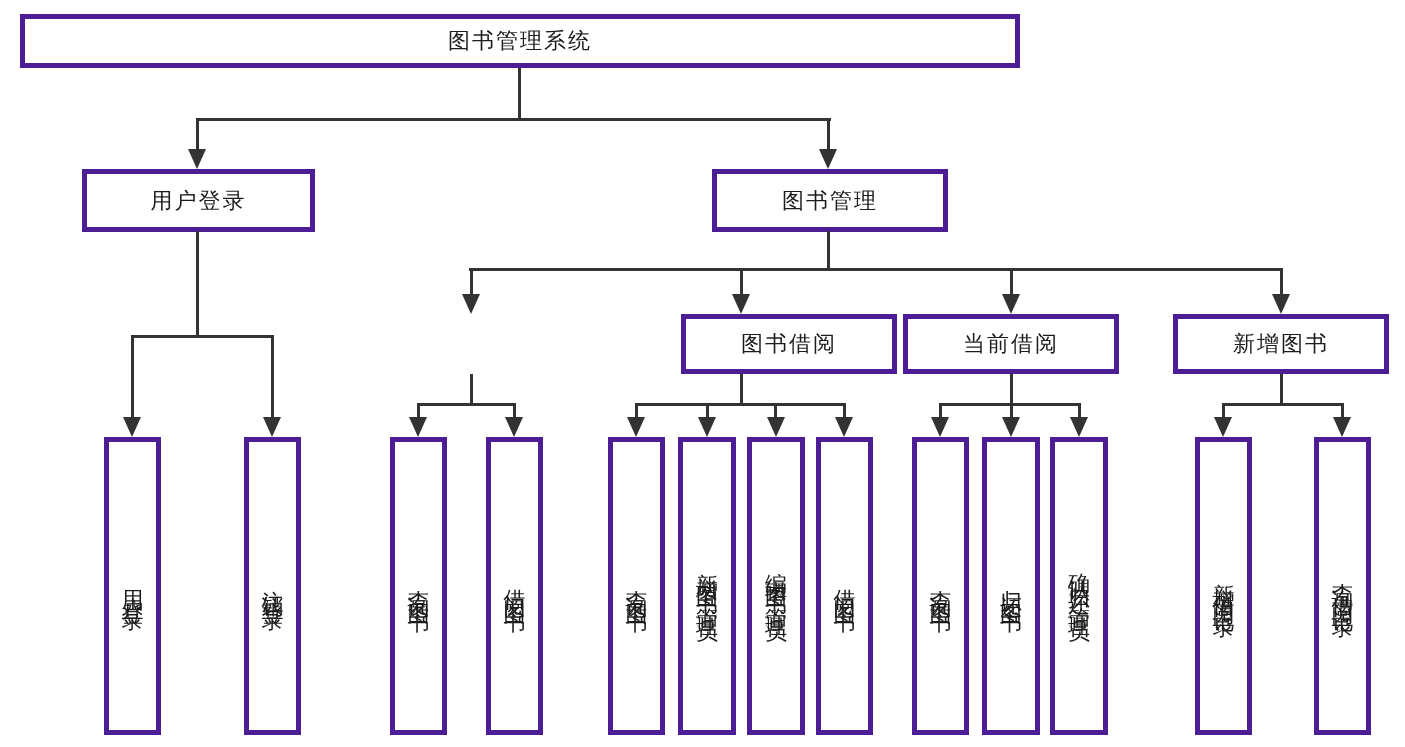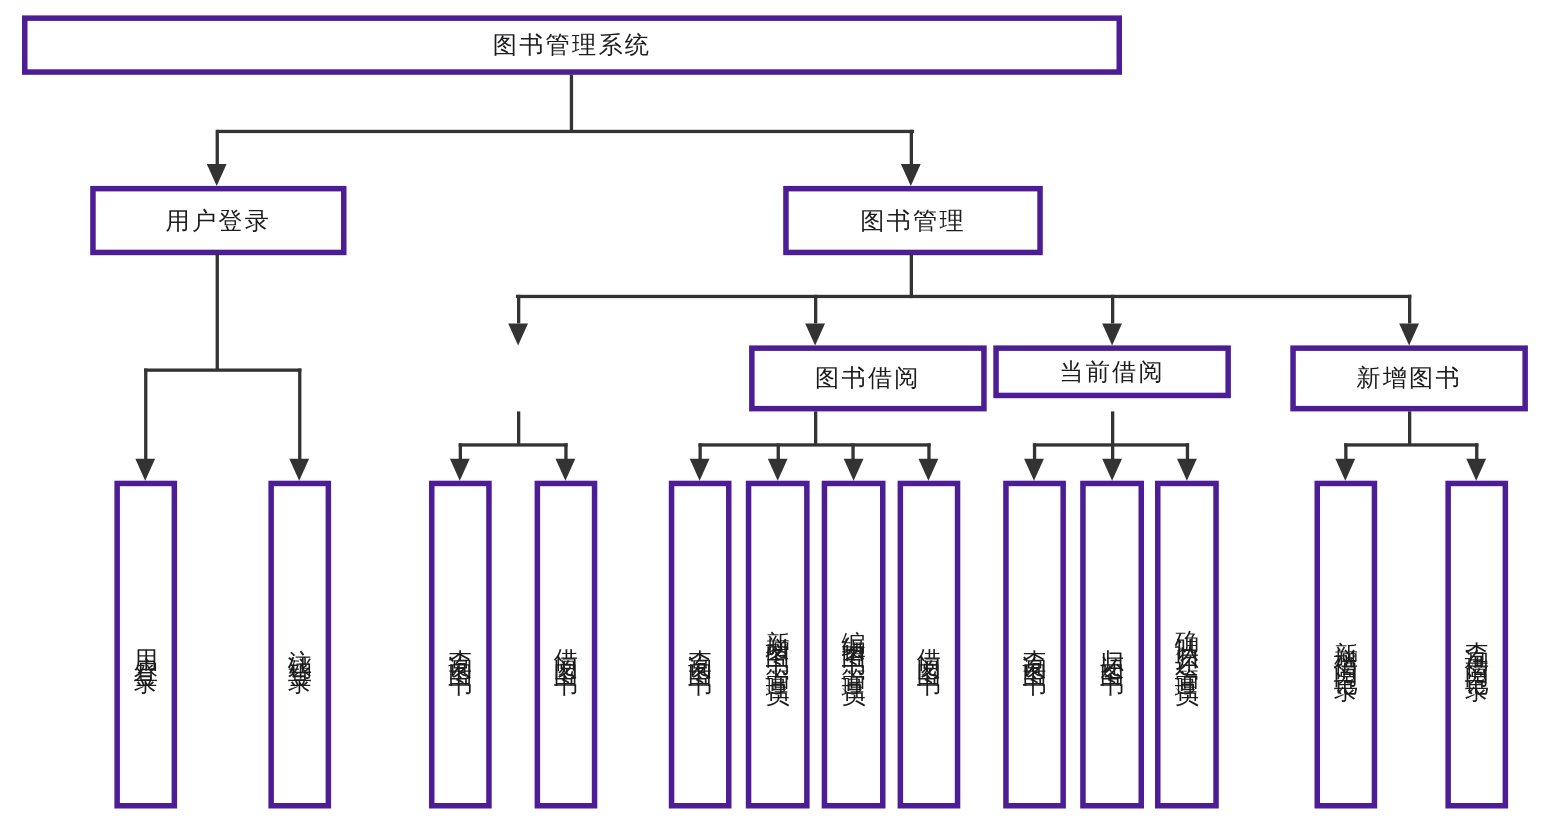--- a/index.html
+++ b/index.html
@@ -58,21 +58,21 @@
   <div class="box hlabel" style="left:82px;top:169px;width:233px;height:63px;">
     <span>用户登录</span>
   </div>
   <div class="box hlabel" style="left:712px;top:169px;width:236px;height:63px;">
     <span>图书管理</span>
   </div>
 
   <div class="box hlabel" style="left:633px;top:314px;width:216px;height:60px;margin-left:48px;">
     <span>图书借阅</span>
   </div>
-  <div class="box hlabel" style="left:903px;top:314px;width:216px;height:48px;">
+  <div class="box hlabel" style="left:903px;top:314px;width:216px;height:60px;">
     <span>当前借阅</span>
   </div>
   <div class="box hlabel" style="left:1173px;top:314px;width:216px;height:60px;">
     <span>新增图书</span>
   </div>
 
   <div class="box vleaf" style="left:104px;top:437px;width:57px;height:298px;">
     <span>用户登录</span>
   </div>
   <div class="box vleaf" style="left:244px;top:437px;width:57px;height:298px;">

